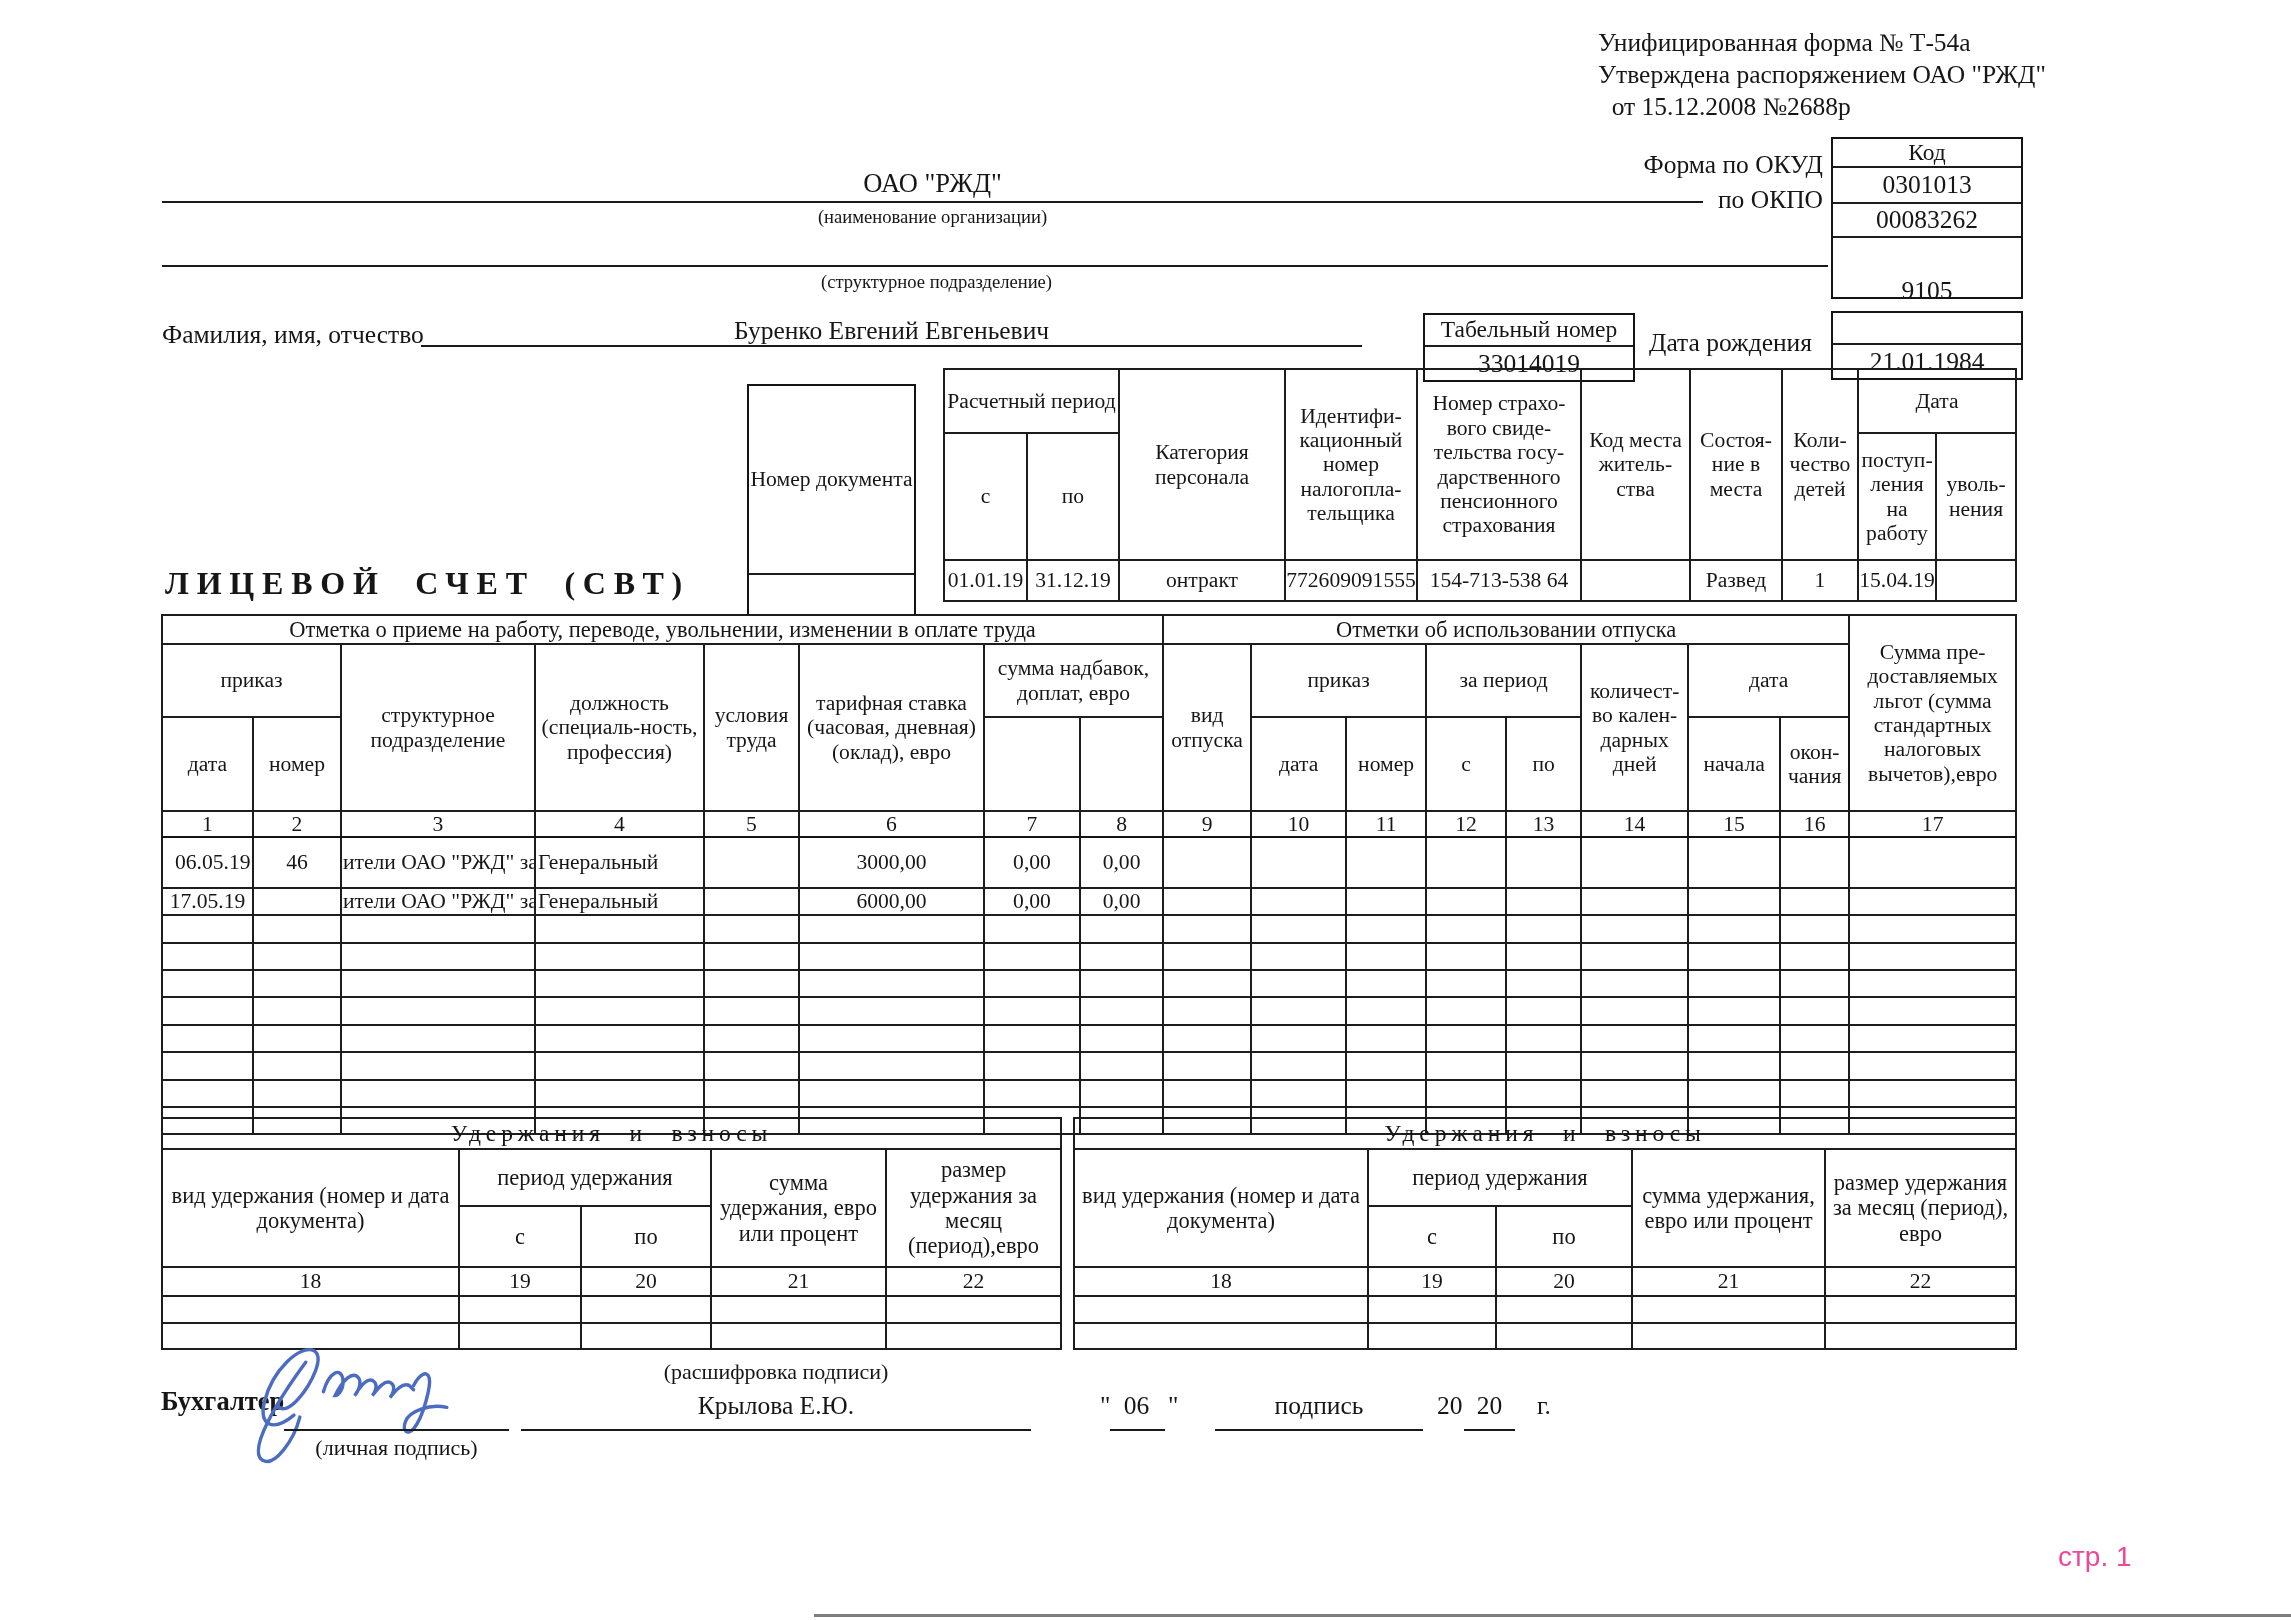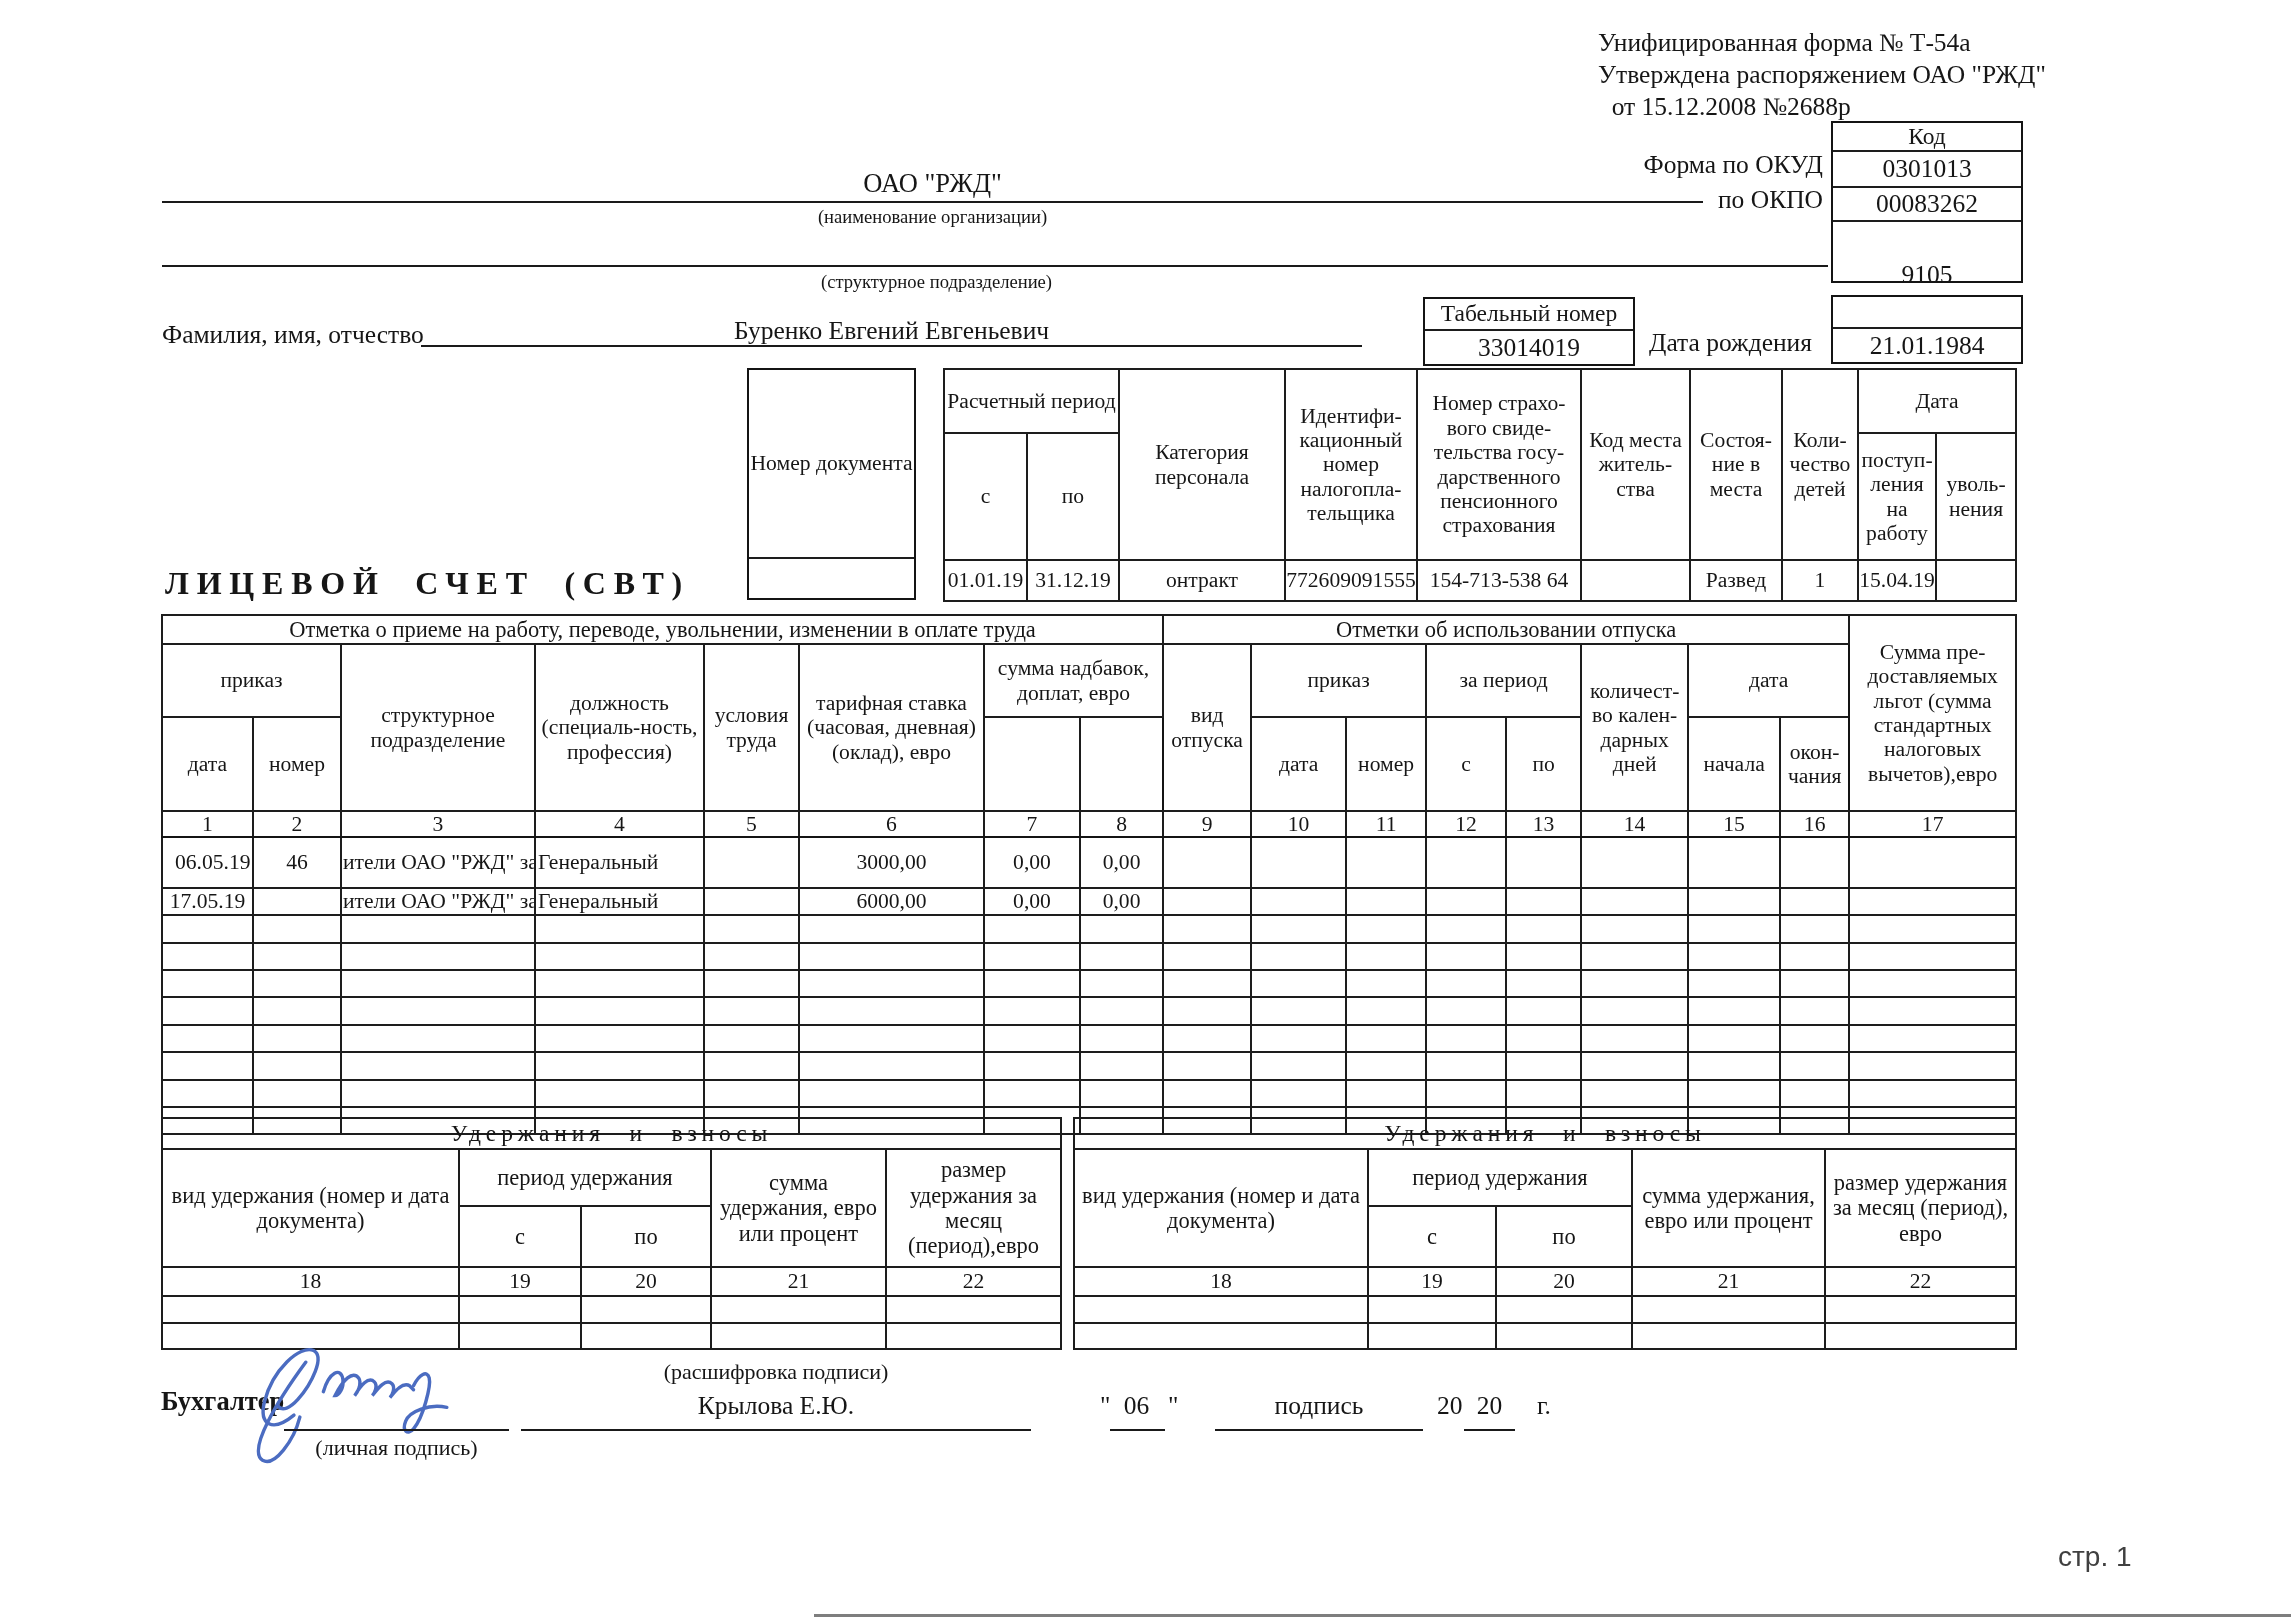--- a/index.html
+++ b/index.html
@@ -16,21 +16,21 @@
   .bt3{border-top:2.9px solid #141414;}
   .bb3{border-bottom:2.9px solid #141414;}
   .left{text-align:left;}
   .clip{white-space:nowrap;text-align:left;padding:0 0 0 1px;}
   .f19{font-size:18.6px;} .f20{font-size:22px;} .f21{font-size:20.6px;}
   .f23{font-size:22.5px;} .f24{font-size:23.5px;} .f26{font-size:25.5px;} .f27{font-size:26.5px;}
   .uline{border-bottom:2.9px solid #1a1a1a;}
   .title{font-size:32px;font-weight:bold;letter-spacing:7.8px;word-spacing:13.7px;}
   .sp{letter-spacing:4.9px;word-spacing:13.7px;}
   .sans{font-family:"Liberation Sans", sans-serif;}
-  .boxed{border:2.9px solid #141414;box-sizing:border-box;}
+  .boxed{border:2.9px solid #141414;box-sizing:border-box;margin-top:16px;}
   .sig path{stroke:#4b6cc1;stroke-width:3.5;fill:none;stroke-linecap:round;}
   .scanline{background:#474747;opacity:.7;}
 </style>
 </head>
 <body>
 
 <div class="page">
 
   <div class="abs f26" style="left:1598px;top:27.4px;line-height:1.25;">
     <div>Унифицированная форма № Т-54а</div>
@@ -494,18 +494,18 @@
   <div class="abs ctr f26" style="left:1113px;top:1391px;width:47px;">06</div>
   <div class="abs uline" style="left:1110px;top:1402px;width:55px;height:27.4px;"></div>
   <div class="abs f26" style="left:1168px;top:1391px;">"</div>
   <div class="abs ctr f26" style="left:1215px;top:1391px;width:208px;">подпись</div>
   <div class="abs uline" style="left:1215px;top:1402px;width:208px;height:27.4px;"></div>
   <div class="abs f26" style="left:1437px;top:1391px;">20</div>
   <div class="abs ctr f26" style="left:1468px;top:1391px;width:43px;">20</div>
   <div class="abs uline" style="left:1464px;top:1402px;width:51px;height:27.4px;"></div>
   <div class="abs f26" style="left:1537px;top:1391px;">г.</div>
 
-  <div class="abs sans" style="left:2058px;top:1541px;font-size:28px;color:#404040;">стр. 1</div>
+  <div class="abs sans" style="left:2058px;top:1541px;font-size:28px;color:#ec4899;">стр. 1</div>
 
   <div class="abs scanline" style="left:814px;top:1614px;width:1478px;height:2.9px;"></div>
 
 </div>
 
 
 </body></html>

